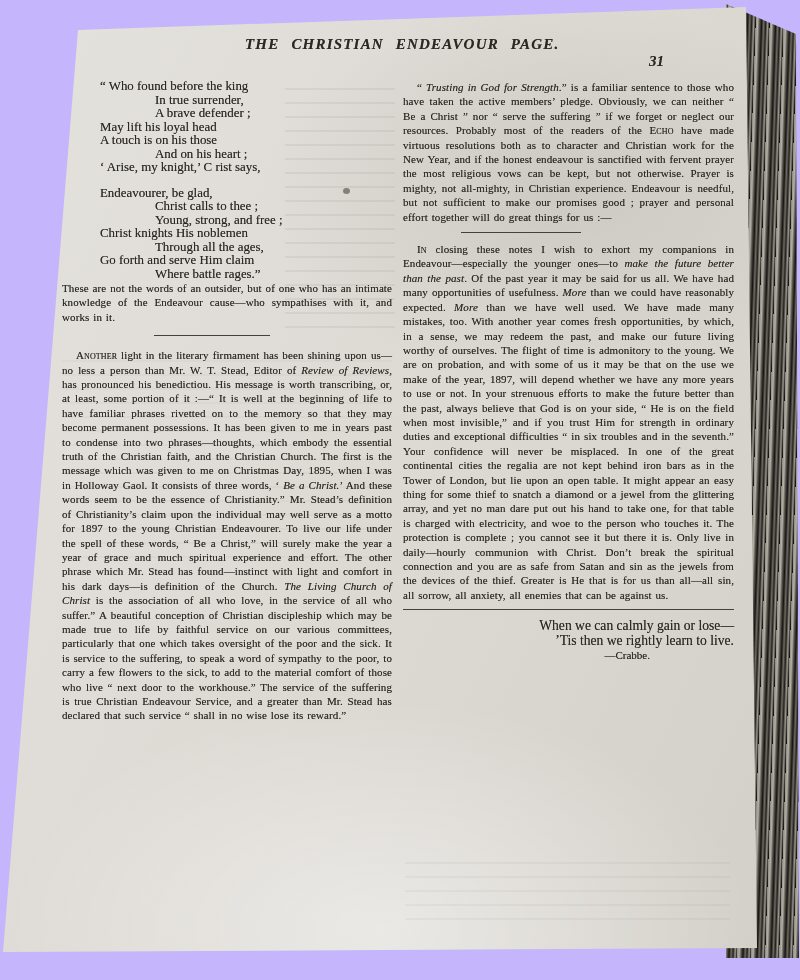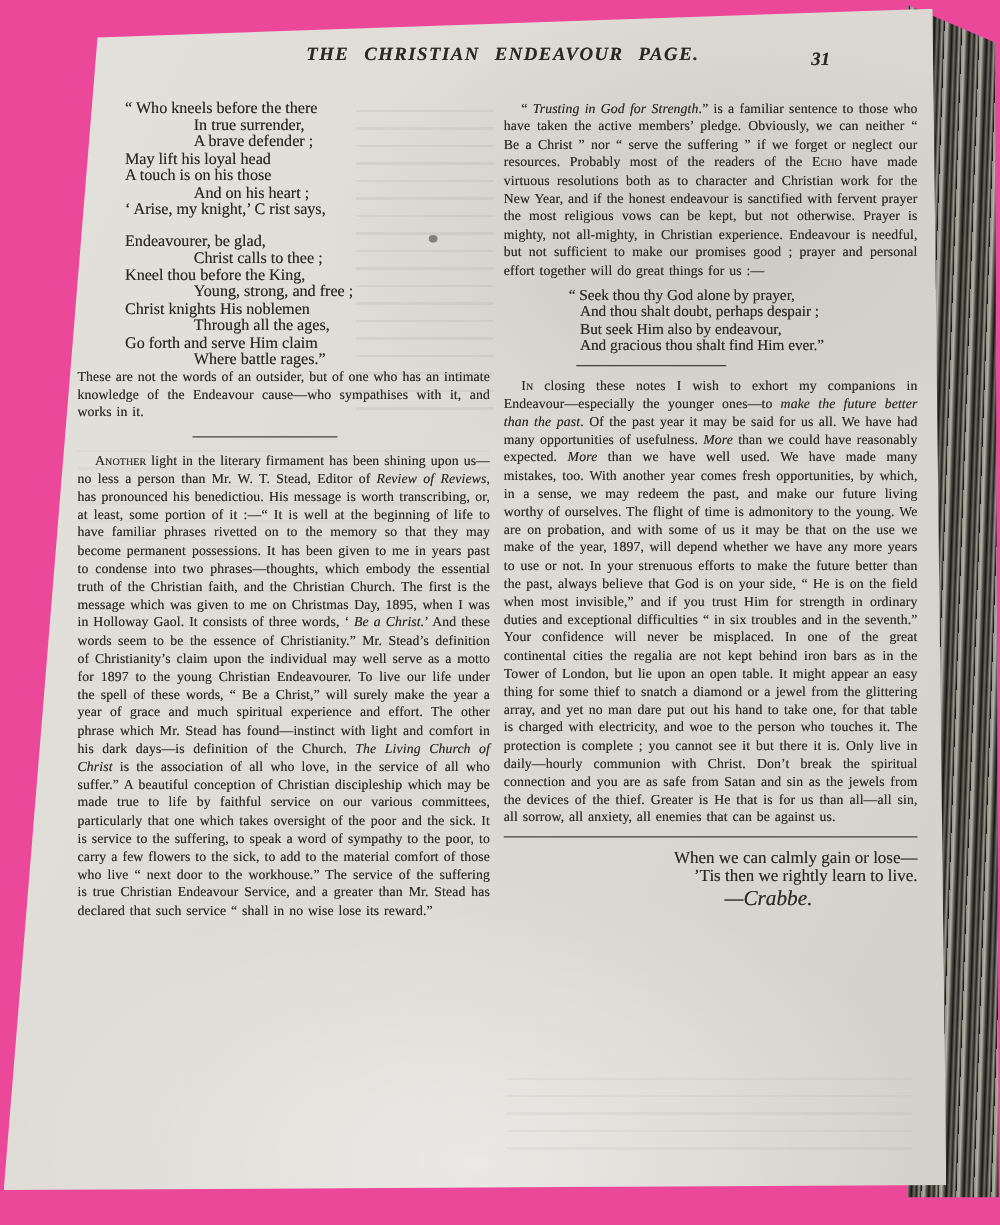--- a/index.html
+++ b/index.html
@@ -1,21 +1,21 @@
 <!DOCTYPE html>
 <html><head>
 <meta charset="utf-8">
 <style>
   html,body{margin:0;padding:0;}
   body{
     width:800px;height:980px;overflow:hidden;
     background:#060606;
     font-family:"Liberation Serif","DejaVu Serif",serif;
   }
-  .scan{position:relative;width:800px;height:980px;background:#ec4899;}
+  .scan{position:relative;width:800px;height:980px;background:#c4b5fd;}
 
   
   .page-stack{
     position:absolute;inset:0;
     background:repeating-linear-gradient(92deg,
       #8f8c84 0px,#b4b1a9 2px,#55524b 4px,#171511 6px,
       #6e6b63 8px,#23211c 10px,#9a978f 12px,#111009 14px);
     clip-path:polygon(726px 4px,796px 34px,799px 958px,726px 958px);
   }
 
@@ -44,21 +44,21 @@
     position:absolute;left:62px;top:0;width:672px;
     color:#2b2923;
     text-shadow:0 0 .3px rgba(30,28,22,.55);
   }
   .header{position:relative;height:18px;margin-top:36px;}
   .title{
     position:absolute;left:183px;top:0;
     font-style:italic;font-weight:bold;font-size:15px;
     letter-spacing:1.2px;word-spacing:7px;white-space:nowrap;
   }
-  .pageno{position:absolute;right:70px;top:4px;font-style:italic;font-weight:bold;font-size:15px;}
+  .pageno{position:absolute;right:70px;top:17px;font-style:italic;font-weight:bold;font-size:15px;}
 
   .cols{display:flex;gap:11px;margin-top:26px;}
   .col{width:330px;}
   .col.right{width:331px;}
 
   p.body{
     margin:0;font-size:11px;line-height:14.4px;
     text-align:justify;letter-spacing:.1px;word-spacing:1px;
   }
   p.body.indent{text-indent:14px;}
@@ -76,21 +76,21 @@
   .rule-short.r2{width:120px;margin:8px 0 9px 58px;}
   .rule-long{border:0;border-top:1.5px solid #44413a;width:100%;margin:7px 0 8px 0;}
 
   .verse{font-size:12.2px;line-height:13.4px;margin:6px 0 4px 52px;white-space:nowrap;}
   .verse .ln{display:block;}
   .verse .ln + .ln{margin-left:9px;}
 
   .closing{font-size:13.6px;line-height:15px;margin-left:6px;text-align:right;}
   .closing .ln{display:block;}
   .closing .ln.first{margin-left:16px;}
-  .attr{font-style:italic;text-align:right;padding-right:84px;font-size:17px;margin-top:1px;}
+  .attr{text-align:right;padding-right:84px;font-size:11px;margin-top:1px;}
 </style>
 </head>
 <body>
 
 <div class="scan">
   <div class="page-stack"></div>
   <div class="page"></div>
   <div class="ghost g1"></div>
   <div class="ghost g2"></div>
   <div class="ghost g3"></div>
@@ -99,54 +99,47 @@
   <div class="content">
     <div class="header">
       <span class="title">THE  CHRISTIAN  ENDEAVOUR  PAGE.</span>
       <span class="pageno">31</span>
     </div>
 
     <div class="cols">
 
       <div class="col left">
         <div class="poem">
-          <span class="ln in0">“ Who kneels before the there</span>
+          <span class="ln in0">“ Who found before the king</span>
           <span class="ln in1">In true surrender,</span>
           <span class="ln in1">A brave defender ;</span>
           <span class="ln in0">May lift his loyal head</span>
           <span class="ln in0">A touch is on his those</span>
           <span class="ln in1">And on his heart ;</span>
           <span class="ln in0">‘ Arise, my knight,’ C rist says,</span>
           <div class="stanza-gap"></div>
           <span class="ln in0">Endeavourer, be glad,</span>
           <span class="ln in1">Christ calls to thee ;</span>
-          <span class="ln in0">Kneel thou before the King,</span>
           <span class="ln in1">Young, strong, and free ;</span>
           <span class="ln in0">Christ knights His noblemen</span>
           <span class="ln in1">Through all the ages,</span>
           <span class="ln in0">Go forth and serve Him claim</span>
           <span class="ln in1">Where battle rages.”</span>
         </div>
 
         <p class="body poem-after">These are not the words of an outsider, but of one who has an intimate knowledge of the Endeavour cause—who sympathises with it, and works in it.</p>
 
         <hr class="rule-short">
 
         <p class="body indent"><span class="seg-sc">Another</span><span> light in the literary firmament has been shining upon us—no less a person than Mr. W. T. Stead, Editor of </span><span class="seg-i">Review of Reviews</span><span>, has pronounced his benedictiou.  His message is worth transcribing, or, at least, some portion of it :—“ It is well at the beginning of life to have familiar phrases rivetted on to the memory so that they may become permanent possessions.  It has been given to me in years past to condense into two phrases—thoughts, which embody the essential truth of the Christian faith, and the Christian Church.  The first is the message which was given to me on Christmas Day, 1895, when I was in Holloway Gaol.  It consists of three words, ‘ </span><span class="seg-i">Be a Christ.</span><span>’  And these words seem to be the essence of Christianity.”  Mr. Stead’s definition of Christianity’s claim upon the individual may well serve as a motto for 1897 to the young Christian Endeavourer.  To live our life under the spell of these words, “ Be a Christ,” will surely make the year a year of grace and much spiritual experience and effort.  The other phrase which Mr. Stead has found—instinct with light and comfort in his dark days—is definition of the Church.  </span><span class="seg-i">The Living Church of Christ</span><span> is the association of all who love, in the service of all who suffer.”  A beautiful conception of Christian discipleship which may be made true to life by faithful service on our various committees, particularly that one which takes oversight of the poor and the sick. It is service to the suffering, to speak a word of sympathy to the poor, to carry a few flowers to the sick, to add to the material comfort of those who live “ next door to the workhouse.”  The service of the suffering is true Christian Endeavour Service, and a greater than Mr. Stead has declared that such service “ shall in no wise lose its reward.”</span></p>
       </div>
 
       <div class="col right">
         <p class="body indent"><span>“ </span><span class="seg-i">Trusting in God for Strength</span><span>.”  is a familiar sentence to those who have taken the active members’ pledge.  Obviously, we can neither “ Be a Christ ” nor “ serve the suffering ” if we forget or neglect our resources.  Probably most of the readers of the </span><span class="seg-sc">Echo</span><span> have made virtuous resolutions both as to character and Christian work for the New Year, and if the honest endeavour is sanctified with fervent prayer the most religious vows can be kept, but not otherwise.  Prayer is mighty, not all-mighty, in Christian experience.  Endeavour is needful, but not sufficient to make our promises good ;  prayer and personal effort together will do great things for us :—</span></p>
 
-        <div class="verse">
-          <span class="ln">“ Seek thou thy God alone by prayer,</span>
-          <span class="ln">And thou shalt doubt, perhaps despair ;</span>
-          <span class="ln">But seek Him also by endeavour,</span>
-          <span class="ln">And gracious thou shalt find Him ever.”</span>
-        </div>
 
         <hr class="rule-short r2">
 
         <p class="body indent"><span class="seg-sc">In</span><span> closing these notes I wish to exhort my companions in Endeavour—especially the younger ones—to </span><span class="seg-i">make the future better than the past</span><span>.   Of the past year it may be said for us all.  We have had many opportunities of usefulness.  </span><span class="seg-i">More</span><span> than we could have reasonably expected.  </span><span class="seg-i">More</span><span> than we have well used.   We have made many mistakes, too.  With another year comes fresh opportunities, by which, in a sense, we may redeem the past, and make our future living worthy of ourselves.  The flight of time is admonitory to the young.   We are on probation, and with some of us it may be that on the use we make of the year, 1897, will depend whether we have any more years to use or not.  In your strenuous efforts to make the future better than the past, always believe that God is on your side, “ He is on the field when most invisible,” and if you trust Him for strength in ordinary duties and exceptional difficulties “ in six troubles and in the seventh.”  Your confidence will never be misplaced.  In one of the great continental cities the regalia are not kept behind iron bars as in the Tower of London, but lie upon an open table.   It might appear an easy thing for some thief to snatch a diamond or a jewel from the glittering array, and yet no man dare put out his hand to take one, for that table is charged with electricity, and woe to the person who touches it. The protection is complete ; you cannot see it  but there it is.  Only live in daily—hourly communion with Christ.   Don’t break the spiritual connection and you are as safe from Satan and sin as the jewels from the devices of the thief.    Greater is He that is for us than all—all sin, all sorrow, all anxiety, all enemies that can be against us.</span></p>
 
         <hr class="rule-long">
 
         <div class="closing">
           <span class="ln first">When we can calmly gain or lose—</span>
           <span class="ln">’Tis then we rightly learn to live.</span>

